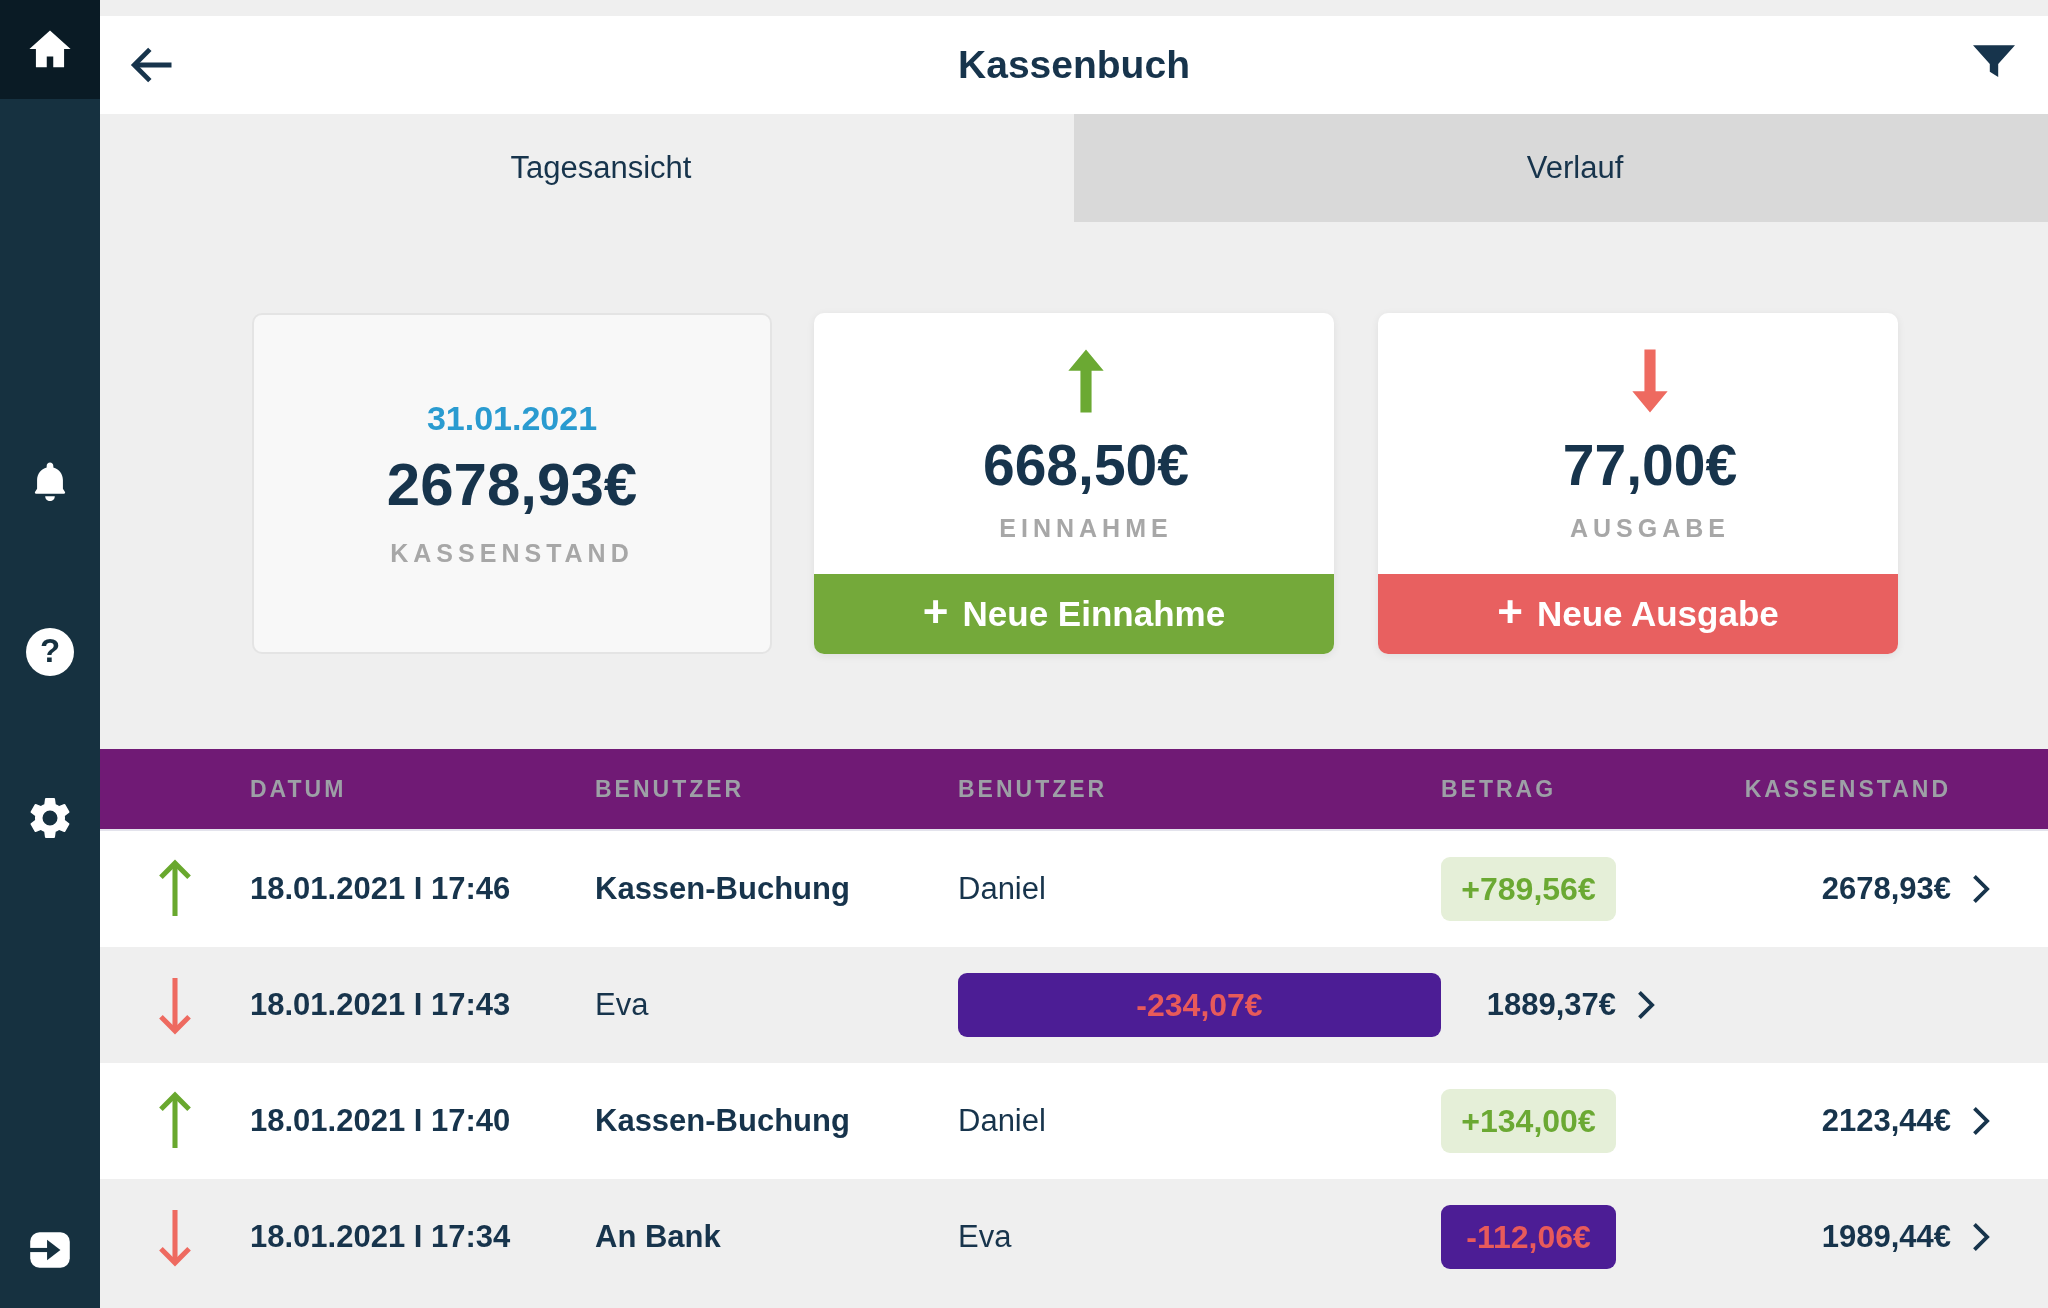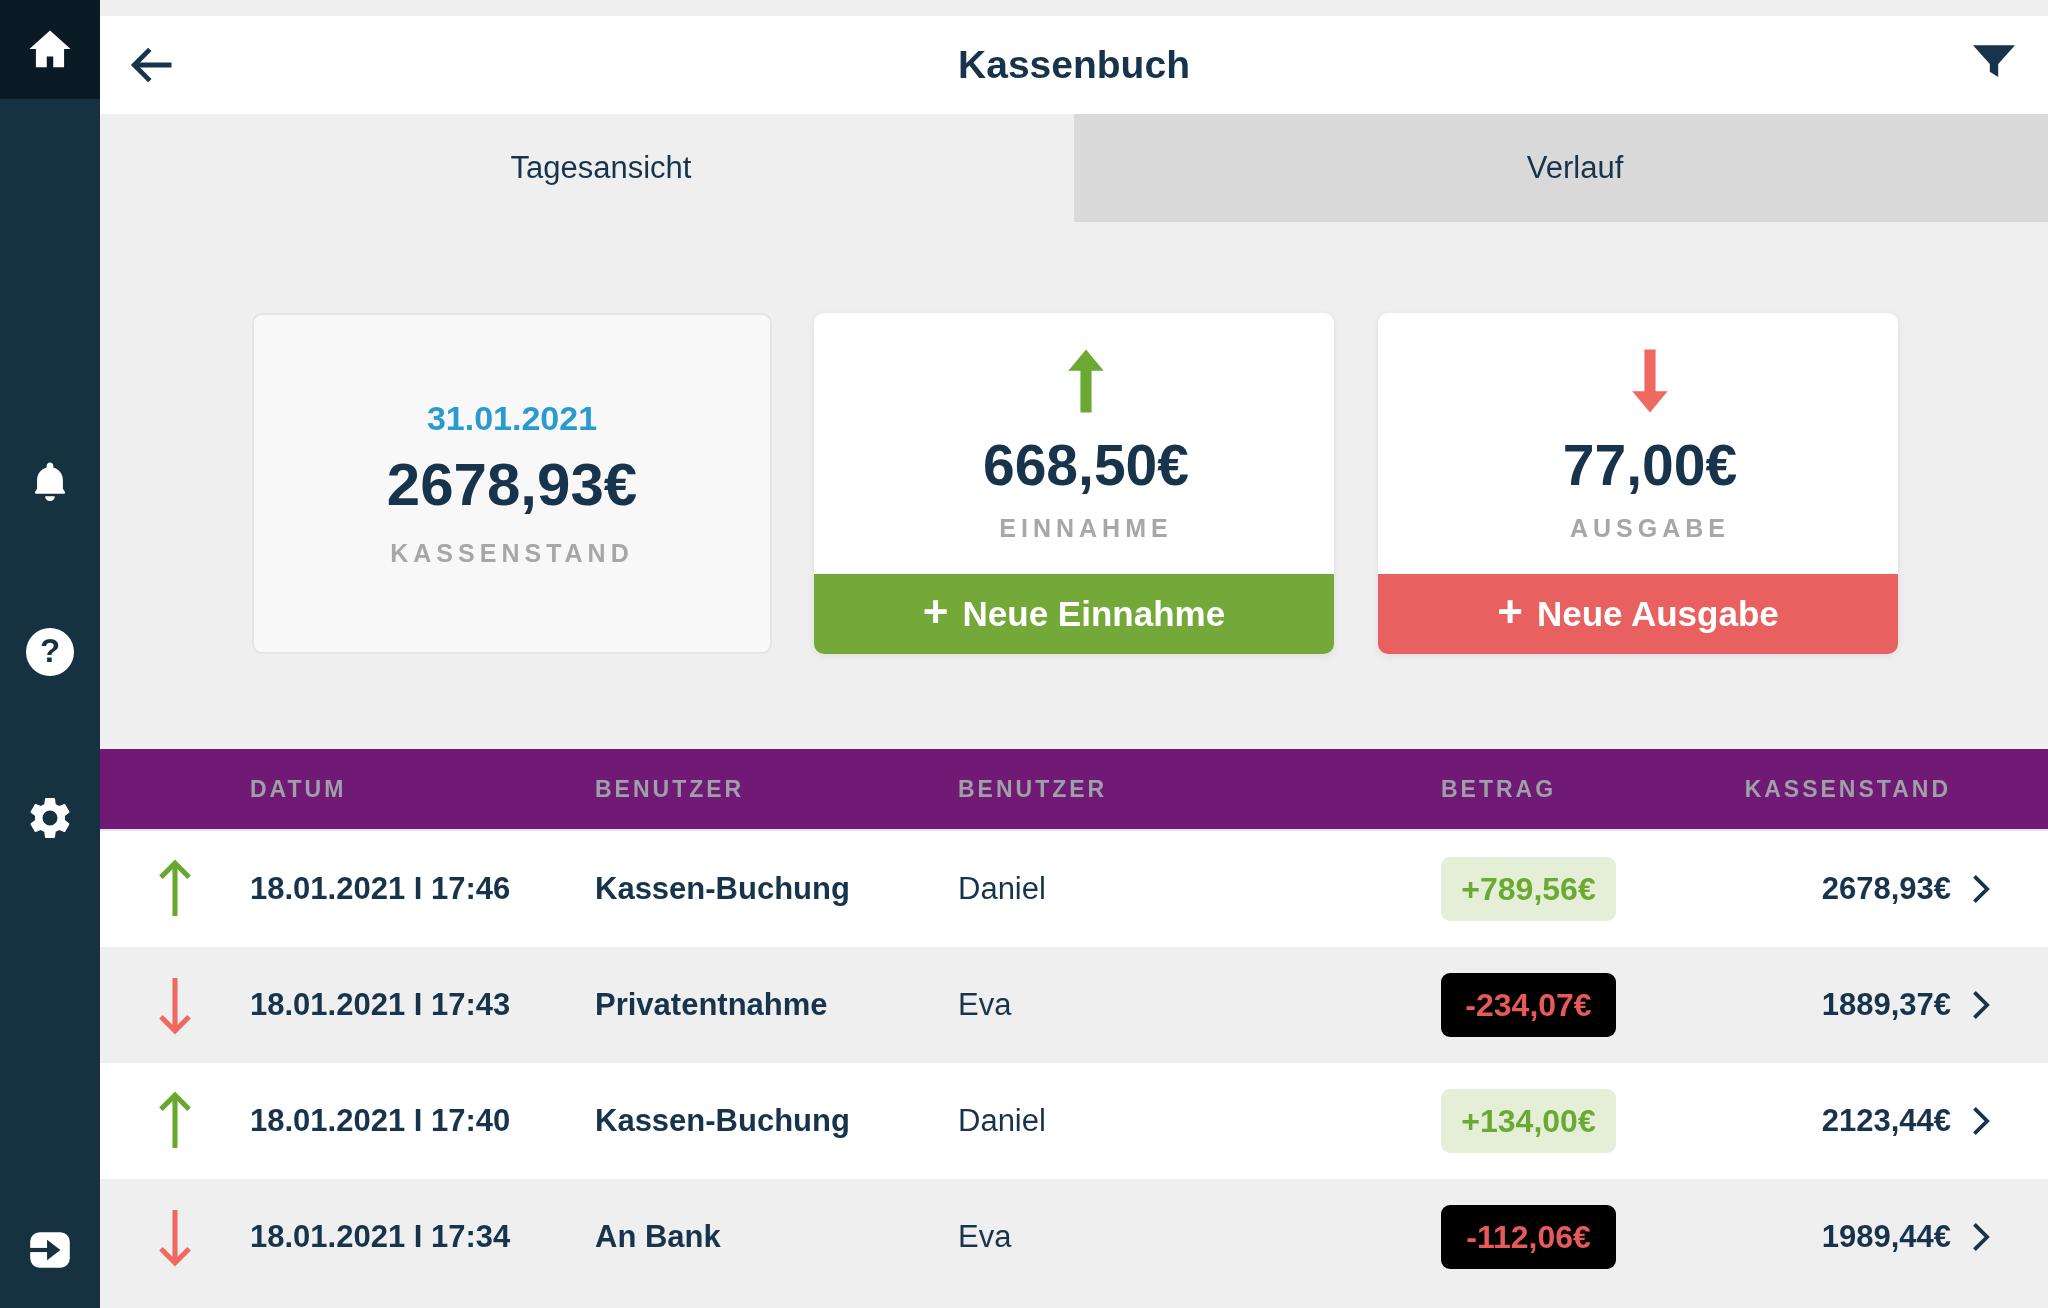--- a/index.html
+++ b/index.html
@@ -68,21 +68,21 @@
   .trow { height:116px; background:#FFFFFF; }
   .trow:nth-child(even) { background:#EFEFEF; }
   .cell { color:#17344C; font-size:31px; font-weight:700; }
   .cell.user { font-weight:400; }
   .cell.right { text-align:right; }
   .row-arrow { display:flex; align-items:center; justify-content:center; }
   .row-arrow svg { width:36px; height:62px; }
   .badge { width:100%; height:64px; border-radius:9px; display:flex; align-items:center; justify-content:center;
            font-size:32px; font-weight:700; }
   .dir-up .badge { background:#E5EFD8; color:#6BA933; }
-  .dir-down .badge { background:#000000; color:#E85A5A; }
+  .dir-down .badge { background:#4c1d95; color:#E85A5A; }
   .chev { display:flex; align-items:center; justify-content:flex-start; padding-left:10px; cursor:pointer; }
   .chev svg { width:38px; height:38px; }
 </style>
 </head>
 <body>
 
 <div class="app">
 
   <aside class="sidebar">
     <div class="side-home">
@@ -216,21 +216,20 @@
 
   <div class="tgrid trow dir-down">
     <div class="row-arrow">
 
       <svg class="arrow-down-icon" viewBox="0 0 32 52" fill="none" stroke="#EE6A60" stroke-width="4.5">
         <path d="M16 2v45"></path>
                 <path d="M3.5 36.5L16 49l12.5-12.5"></path>
       </svg>
     </div>
     <div class="cell">18.01.2021 I 17:43</div>
-    <div class="cell">Privatentnahme</div>
     <div class="cell user">Eva</div>
     <div class="badge">-234,07€</div>
     <div class="cell right">1889,37€</div>
     <div class="chev">
       <svg viewBox="0 0 24 24" fill="none" stroke="#17344C" stroke-width="2.4">
         <path d="M8.5 4l8 8-8 8"></path>
       </svg>
     </div>
   </div>
 

